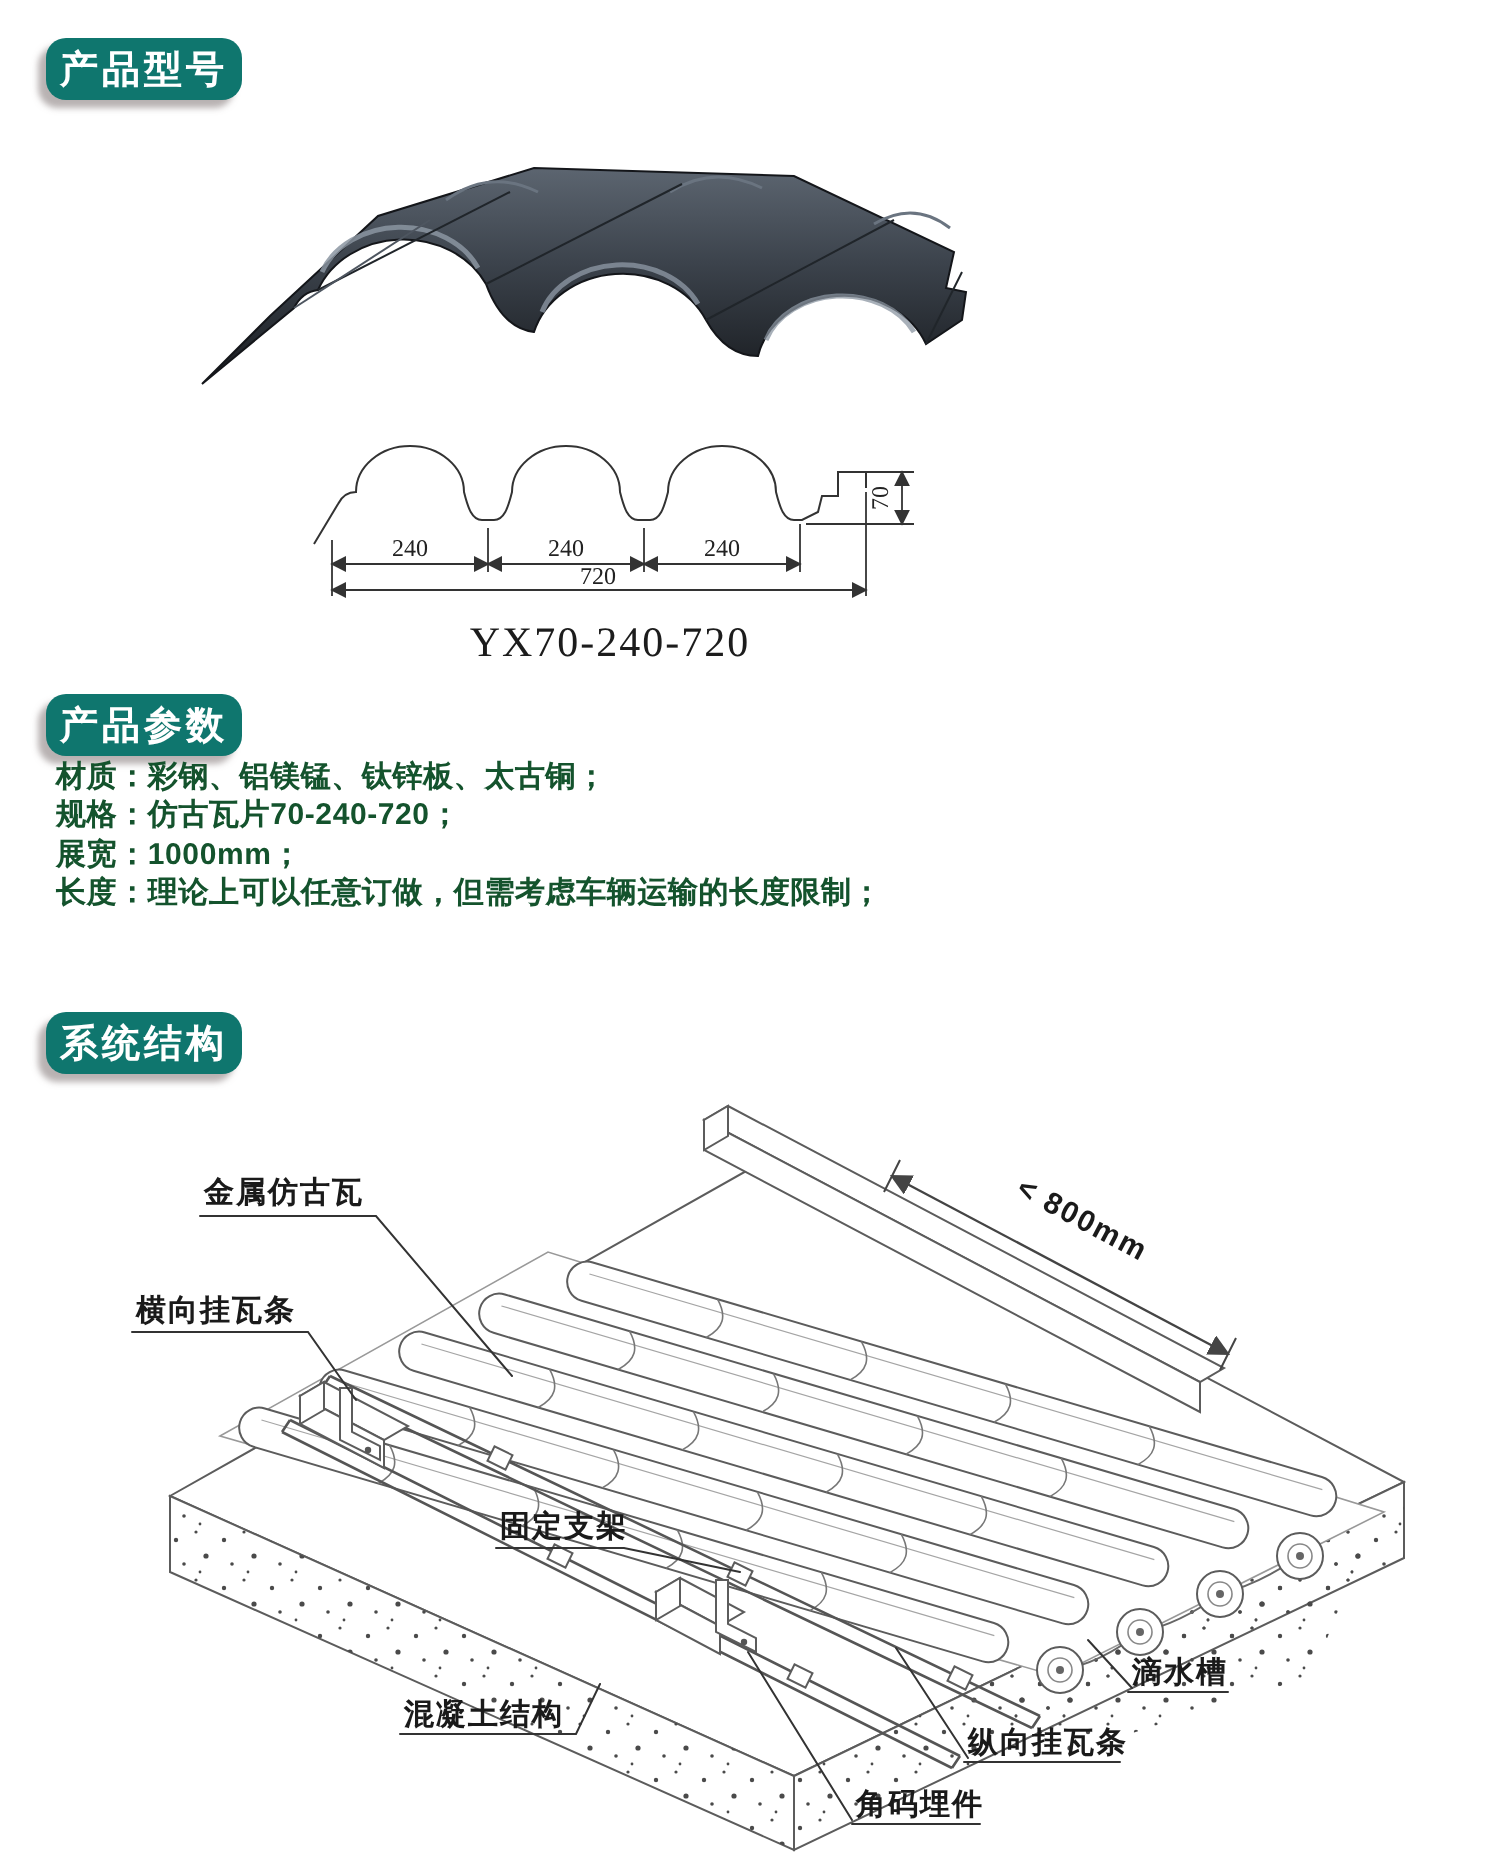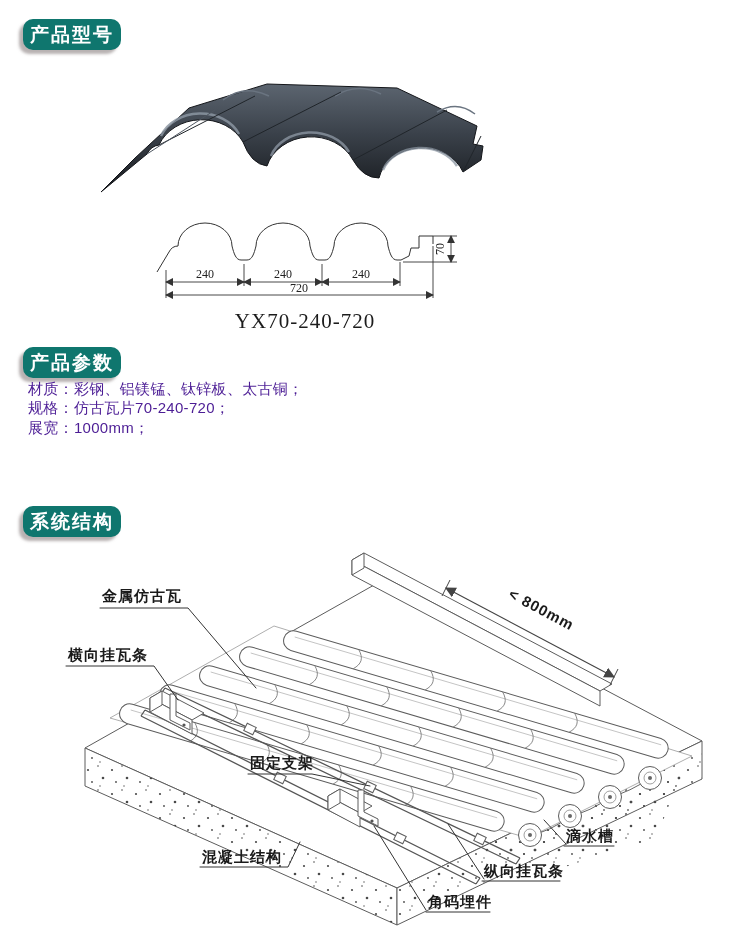--- a/index.html
+++ b/index.html
@@ -11,21 +11,21 @@
          border-radius:10px;box-shadow:-4px 4px 3px rgba(125,115,115,.55);}
   #badge-model{top:19px;}
   #badge-params{top:331px;margin-top:16px;}
   #badge-structure{top:506px;}
   #product-photo{position:absolute;left:95px;top:64px;width:420px;height:142px;}
   #profile-drawing{position:absolute;left:145px;top:204px;width:320px;height:96px;}
   #model-code{position:absolute;left:145px;top:297px;width:320px;text-align:center;
               font-family:"Liberation Serif","DejaVu Serif",serif;font-size:21px;
               color:#1c1c1c;letter-spacing:1px;margin-top:12px;}
   #params-list{position:absolute;left:28px;top:379px;width:700px;}
-  .param-line{font-size:15px;line-height:19.4px;font-weight:normal;color:#4c1d95;
+  .param-line{font-size:15px;line-height:19.4px;font-weight:bold;color:#14532d;
               letter-spacing:.3px;white-space:nowrap;}
   #structure-diagram{position:absolute;left:60px;top:548px;width:665px;height:378px;}
   svg text.callout{font-size:15px;font-weight:bold;fill:#1a1a1a;letter-spacing:1px;}
   svg text.dim{font-family:"Liberation Serif","DejaVu Serif",serif;font-size:12px;fill:#222;}
   svg .line{stroke:#333;stroke-width:1;fill:none;}
   svg .part{stroke:#5c5c5c;stroke-width:1;fill:#ffffff;}
 </style>
 </head>
 <body>
 
@@ -91,20 +91,21 @@
 </svg>
 
 <div id="model-code">YX70-240-720</div>
 
 <div class="badge" id="badge-params">产品参数</div>
 
 <div id="params-list">
   <div class="param-line">材质：彩钢、铝镁锰、钛锌板、太古铜；</div>
   <div class="param-line">规格：仿古瓦片70-240-720；</div>
   <div class="param-line">展宽：1000mm；</div>
+  <div class="param-line">长度：理论上可以任意订做，但需考虑车辆运输的长度限制；</div>
 </div>
 
 <div class="badge" id="badge-structure">系统结构</div>
 
 <svg id="structure-diagram" viewBox="0 0 665 378">
   <defs>
     <pattern id="speck" width="24" height="24" patternUnits="userSpaceOnUse">
       <circle cx="4" cy="6" r="1.1" fill="#4a4a4a"></circle>
       <circle cx="14" cy="2" r="0.8" fill="#4a4a4a"></circle>
       <circle cx="19" cy="14" r="1.3" fill="#4a4a4a"></circle>

